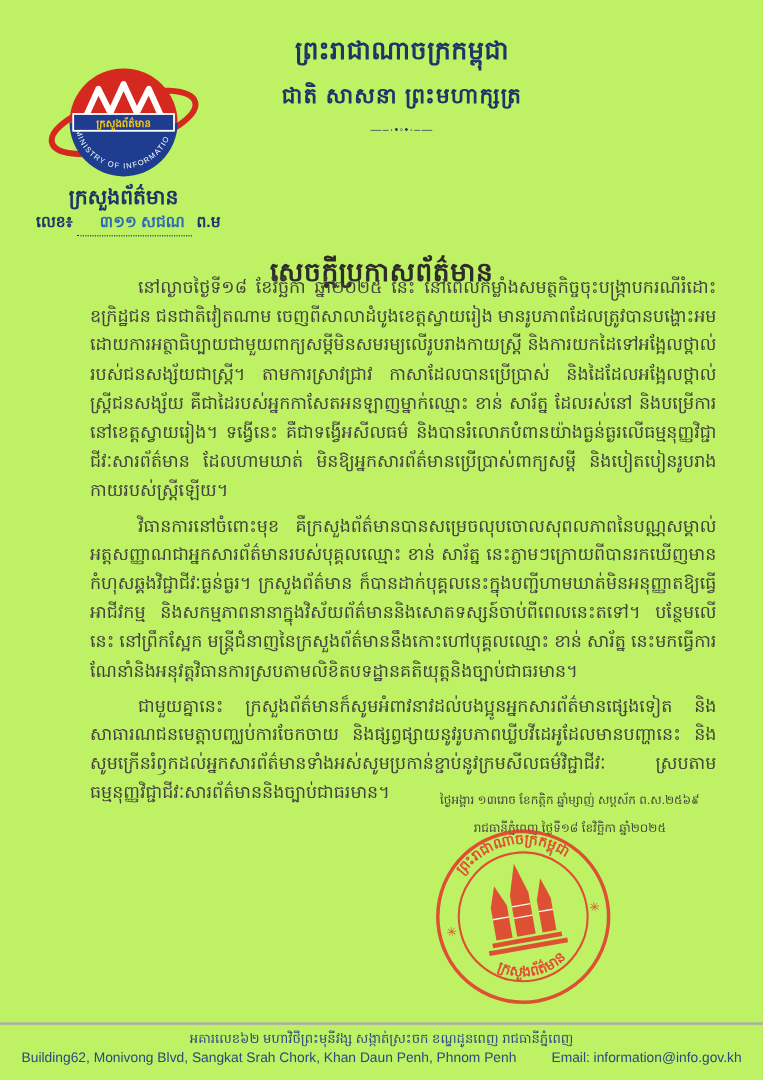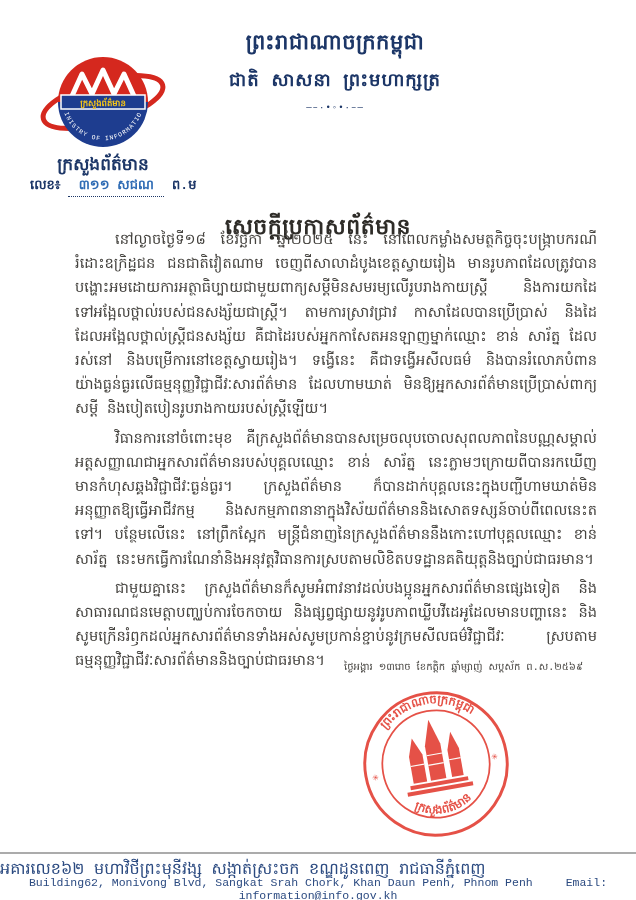--- a/index.html
+++ b/index.html
@@ -1,51 +1,51 @@
 <!DOCTYPE html>
 <html><head>
 <meta charset="utf-8">
 <style>
   * { margin: 0; padding: 0; box-sizing: border-box; }
   html,body { background:#e8e8e8; }
   .page {
     position: relative;
     width: 636px; height: 900px;
     margin: 0 auto;
-    background: #ffffff;
-    font-family: Liberation Mono, monospace;
+    background: #bef264;
+    font-family: Liberation Sans, sans-serif;
     overflow: hidden;
     color: #44423e;
   }
   
   .hdr-center { position:absolute; left:120px; top:28px; width:430px; text-align:center; }
   .kingdom   { font-size:21px; font-weight:bold; color:#1c3667; letter-spacing:.5px; }
   .motto     { font-size:18px; font-weight:bold; color:#1c3667; margin-top:9px; letter-spacing:1px;}
   .ornament  { margin-top:8px; font-size:9px; color:#1c3667; letter-spacing:1px; }
 
   .logo-wrap { position:absolute; left:28px; top:50px; width:150px; height:108px; }
   .ministry-name { position:absolute; left:18px; top:153px; width:170px; text-align:center;
                    font-size:17px; font-weight:bold; color:#1c3667; }
   .ref-line  { position:absolute; left:30px; top:176px; font-size:13px; color:#1c3667; font-weight:bold; white-space:nowrap;}
-  .ref-num   { display:inline-block; min-width:96px; text-align:center; color:#2f6cb5;
+  .ref-num   { display:inline-block; min-width:96px; text-align:right; color:#2f6cb5;
                border-bottom:1.5px dotted #1c3667; padding:0 6px 1px 6px; }
   
   .doc-title { position:absolute; left:0; right:0; top:213px; text-align:center;
                font-size:22px; font-weight:bold; color:#2e2c28; letter-spacing:.5px;}
   .body-text { position:absolute; left:43px; right:39px; top:228px; }
   .body-text p { font-size:14.6px; line-height:24.2px; text-align:justify;
                  text-indent:40px; color:#44423e; margin-bottom:5px;margin-left:32px; }
   .dateline  { position:absolute; right:53px; top:656px; text-align:center;
                font-size:10px; line-height:23px; color:#44423e; }
   
   .stamp { position:absolute; left:358px; top:686px; width:156px; height:156px; opacity:.88; }
   
   .footer-rule { position:absolute; left:0; right:0; top:852px; height:1.5px; background:#ababab; }
-  .footer-km { position:absolute; left:0; right:0; top:858px; 
-               font-size:16px; color:#2b4a80; }
+  .footer-km { position:absolute; left:0; right:0; top:858px; text-align:center;
+               font-size:11px; color:#2b4a80; }
   .footer-en { position:absolute; left:0; right:0; top:876px; text-align:center;
                font-size:11.5px; color:#2b4a80; }
   .footer-en .email { margin-left:26px; }
 </style>
 </head>
 <body>
 
 <div class="page">
 
   <div class="hdr-center">
@@ -87,20 +87,21 @@
   <div class="doc-title">សេចក្តីប្រកាសព័ត៌មាន</div>
 
   <div class="body-text">
     <p>នៅល្ងាចថ្ងៃទី១៨ ខែវិច្ឆិកា ឆ្នាំ២០២៥ នេះ នៅពេលកម្លាំងសមត្ថកិច្ចចុះបង្ក្រាបករណីរំដោះឧក្រិដ្ឋជន ជនជាតិវៀតណាម ចេញពីសាលាដំបូងខេត្តស្វាយរៀង មានរូបភាពដែលត្រូវបានបង្ហោះអមដោយការអត្ថាធិប្បាយជាមួយពាក្យសម្ដីមិនសមរម្យលើរូបរាងកាយស្ត្រី និងការយកដៃទៅអង្អែលថ្ពាល់របស់ជនសង្ស័យជាស្ត្រី។ តាមការស្រាវជ្រាវ កាសាដែលបានប្រើប្រាស់ និងដៃដែលអង្អែលថ្ពាល់ស្ត្រីជនសង្ស័យ គឺជាដៃរបស់អ្នកកាសែតអនឡាញម្នាក់ឈ្មោះ ខាន់ សារ័ត្ន ដែលរស់នៅ និងបម្រើការនៅខេត្តស្វាយរៀង។ ទង្វើនេះ គឺជាទង្វើអសីលធម៌ និងបានរំលោភបំពានយ៉ាងធ្ងន់ធ្ងរលើធម្មនុញ្ញវិជ្ជាជីវៈសារព័ត៌មាន ដែលហាមឃាត់ មិនឱ្យអ្នកសារព័ត៌មានប្រើប្រាស់ពាក្យសម្ដី និងបៀតបៀនរូបរាងកាយរបស់ស្ត្រីឡើយ។</p>
     <p>វិធានការនៅចំពោះមុខ គឺក្រសួងព័ត៌មានបានសម្រេចលុបចោលសុពលភាពនៃបណ្ណសម្គាល់អត្តសញ្ញាណជាអ្នកសារព័ត៌មានរបស់បុគ្គលឈ្មោះ ខាន់ សារ័ត្ន នេះភ្លាមៗក្រោយពីបានរកឃើញមានកំហុសឆ្គងវិជ្ជាជីវៈធ្ងន់ធ្ងរ។ ក្រសួងព័ត៌មាន ក៏បានដាក់បុគ្គលនេះក្នុងបញ្ជីហាមឃាត់មិនអនុញ្ញាតឱ្យធ្វើអាជីវកម្ម និងសកម្មភាពនានាក្នុងវិស័យព័ត៌មាននិងសោតទស្សន៍ចាប់ពីពេលនេះតទៅ។ បន្ថែមលើនេះ នៅព្រឹកស្អែក មន្ត្រីជំនាញនៃក្រសួងព័ត៌មាននឹងកោះហៅបុគ្គលឈ្មោះ ខាន់ សារ័ត្ន នេះមកធ្វើការណែនាំនិងអនុវត្តវិធានការស្របតាមលិខិតបទដ្ឋានគតិយុត្តនិងច្បាប់ជាធរមាន។</p>
     <p>ជាមួយគ្នានេះ ក្រសួងព័ត៌មានក៏សូមអំពាវនាវដល់បងប្អូនអ្នកសារព័ត៌មានផ្សេងទៀត និងសាធារណជនមេត្តាបញ្ឈប់ការចែកចាយ និងផ្សព្វផ្សាយនូវរូបភាពឃ្លីបវីដេអូដែលមានបញ្ហានេះ និងសូមក្រើនរំឭកដល់អ្នកសារព័ត៌មានទាំងអស់សូមប្រកាន់ខ្ជាប់នូវក្រមសីលធម៌វិជ្ជាជីវៈ ស្របតាមធម្មនុញ្ញវិជ្ជាជីវៈសារព័ត៌មាននិងច្បាប់ជាធរមាន។</p>
   </div>
 
   <div class="dateline">
     <div>ថ្ងៃអង្គារ ១៣រោច ខែកត្តិក ឆ្នាំម្សាញ់ សប្តស័ក ព.ស.២៥៦៩</div>
+    <div>រាជធានីភ្នំពេញ ថ្ងៃទី១៨ ខែវិច្ឆិកា ឆ្នាំ២០២៥</div>
   </div>
 
   <div class="stamp">
     <svg width="156" height="156" viewBox="0 0 160 160">
       <g transform="rotate(-10 80 80)" stroke="#e23a2e" fill="none">
         <circle cx="80" cy="80" r="73" stroke-width="3"></circle>
         <circle cx="80" cy="80" r="55" stroke-width="1.8"></circle>
         <defs>
           <path id="stampTopArc" d="M18,92 A63,63 0 1 1 142,92"></path>
           <path id="stampBottomArc" d="M33,98 A50,50 0 0 0 127,98"></path>

